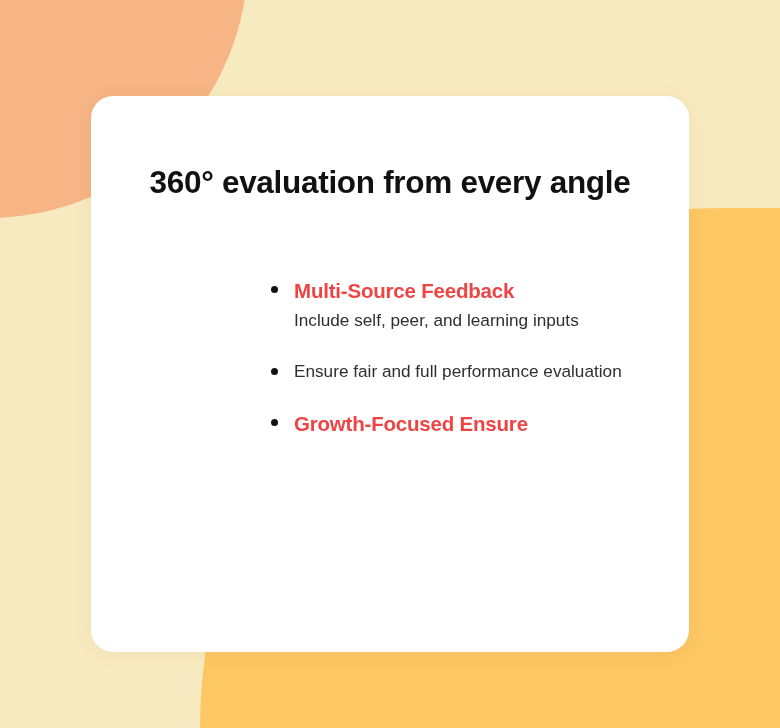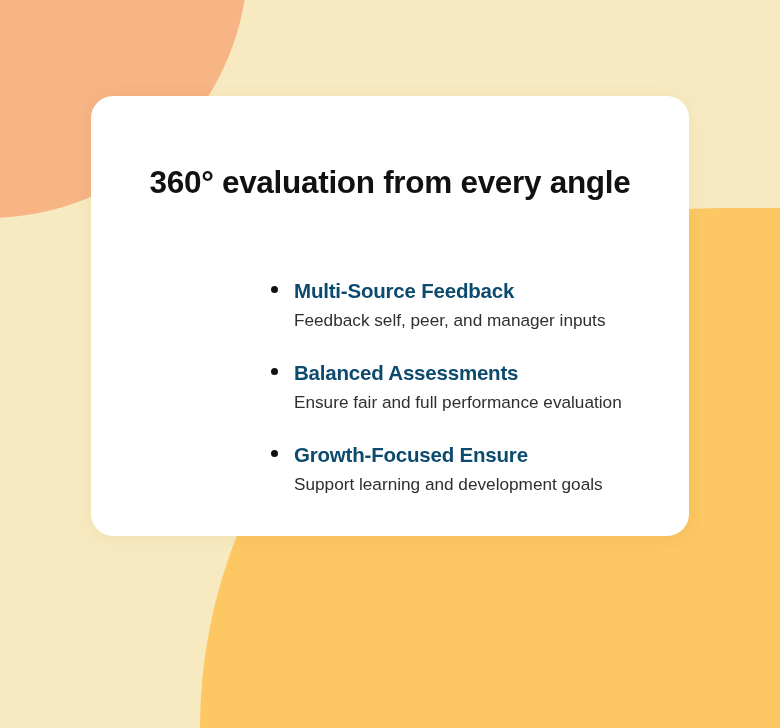--- a/index.html
+++ b/index.html
@@ -46,21 +46,21 @@
     background: #FDC763;
     border-radius: 520px 0 0 0;
   }
 
   
   #card {
     position: absolute;
     left: 91px;
     top: 96px;
     width: 598px;
-    height: 440px;
+    height: 556px;
     background: #FFFFFF;
     border-radius: 22px;
     box-shadow: 0 2px 18px rgba(120, 90, 30, 0.07);
     box-sizing: border-box;
     padding: 0;
   }
 
   #card-title {
     position: absolute;
     left: 0;
@@ -100,21 +100,21 @@
     top: 8px;
     width: 7px;
     height: 7px;
     border-radius: 50%;
     background: #111111;
   }
 
   .feature-heading {
     font-size: 20.5px;
     font-weight: bold;
-    color: #0c4a6e;
+    color: #ef4444;
     line-height: 1.25;
     letter-spacing: -0.2px;
   }
 
   .feature-desc {
     font-size: 17.2px;
     font-weight: normal;
     color: #2f2f2f;
     line-height: 1.3;
     margin-top: 5px;
@@ -130,30 +130,28 @@
 
   <div id="card">
 
     <div id="card-title">360° evaluation from every angle</div>
 
     <ul id="feature-list">
 
       <li class="feature-item">
         <span class="feature-bullet"></span>
         <div class="feature-heading">Multi-Source Feedback</div>
-        <div class="feature-desc">Feedback self, peer, and manager inputs</div>
+        <div class="feature-desc">Include self, peer, and learning inputs</div>
       </li>
 
       <li class="feature-item">
         <span class="feature-bullet"></span>
-        <div class="feature-heading">Balanced Assessments</div>
         <div class="feature-desc">Ensure fair and full performance evaluation</div>
       </li>
 
       <li class="feature-item">
         <span class="feature-bullet"></span>
         <div class="feature-heading">Growth-Focused Ensure</div>
-        <div class="feature-desc">Support learning and development goals</div>
       </li>
 
     </ul>
   </div>
 </div>
 
 </body></html>

